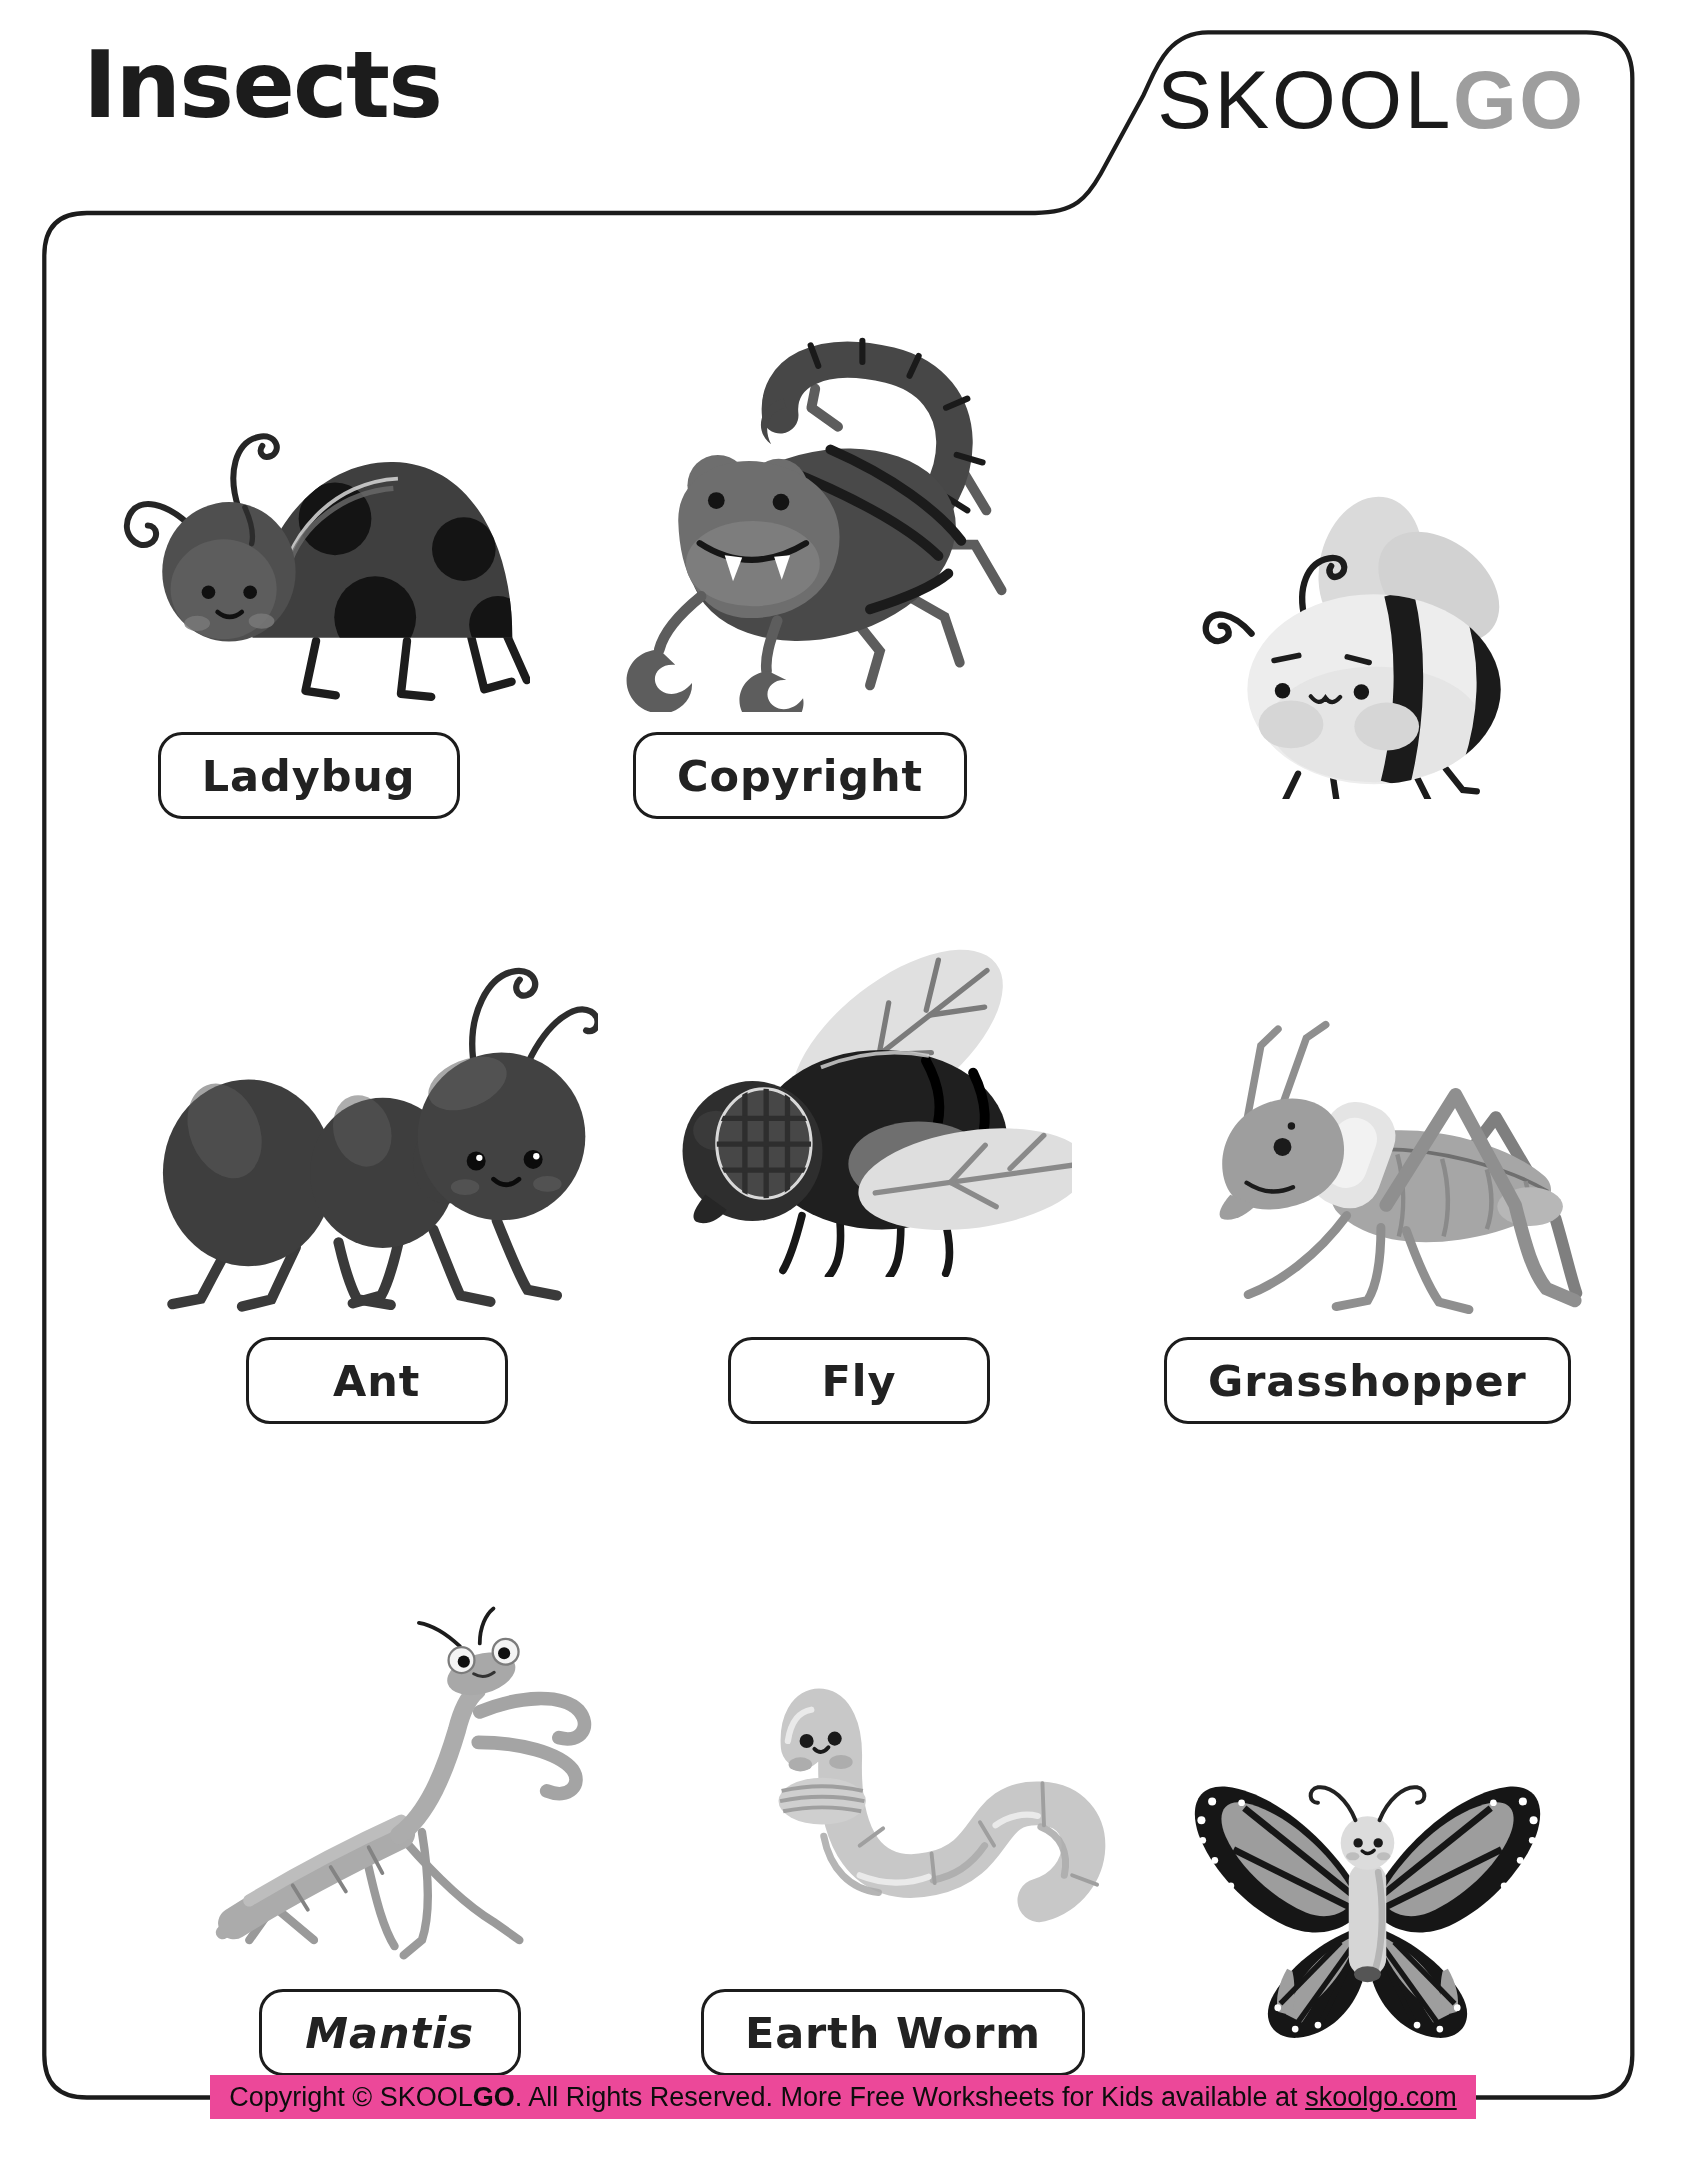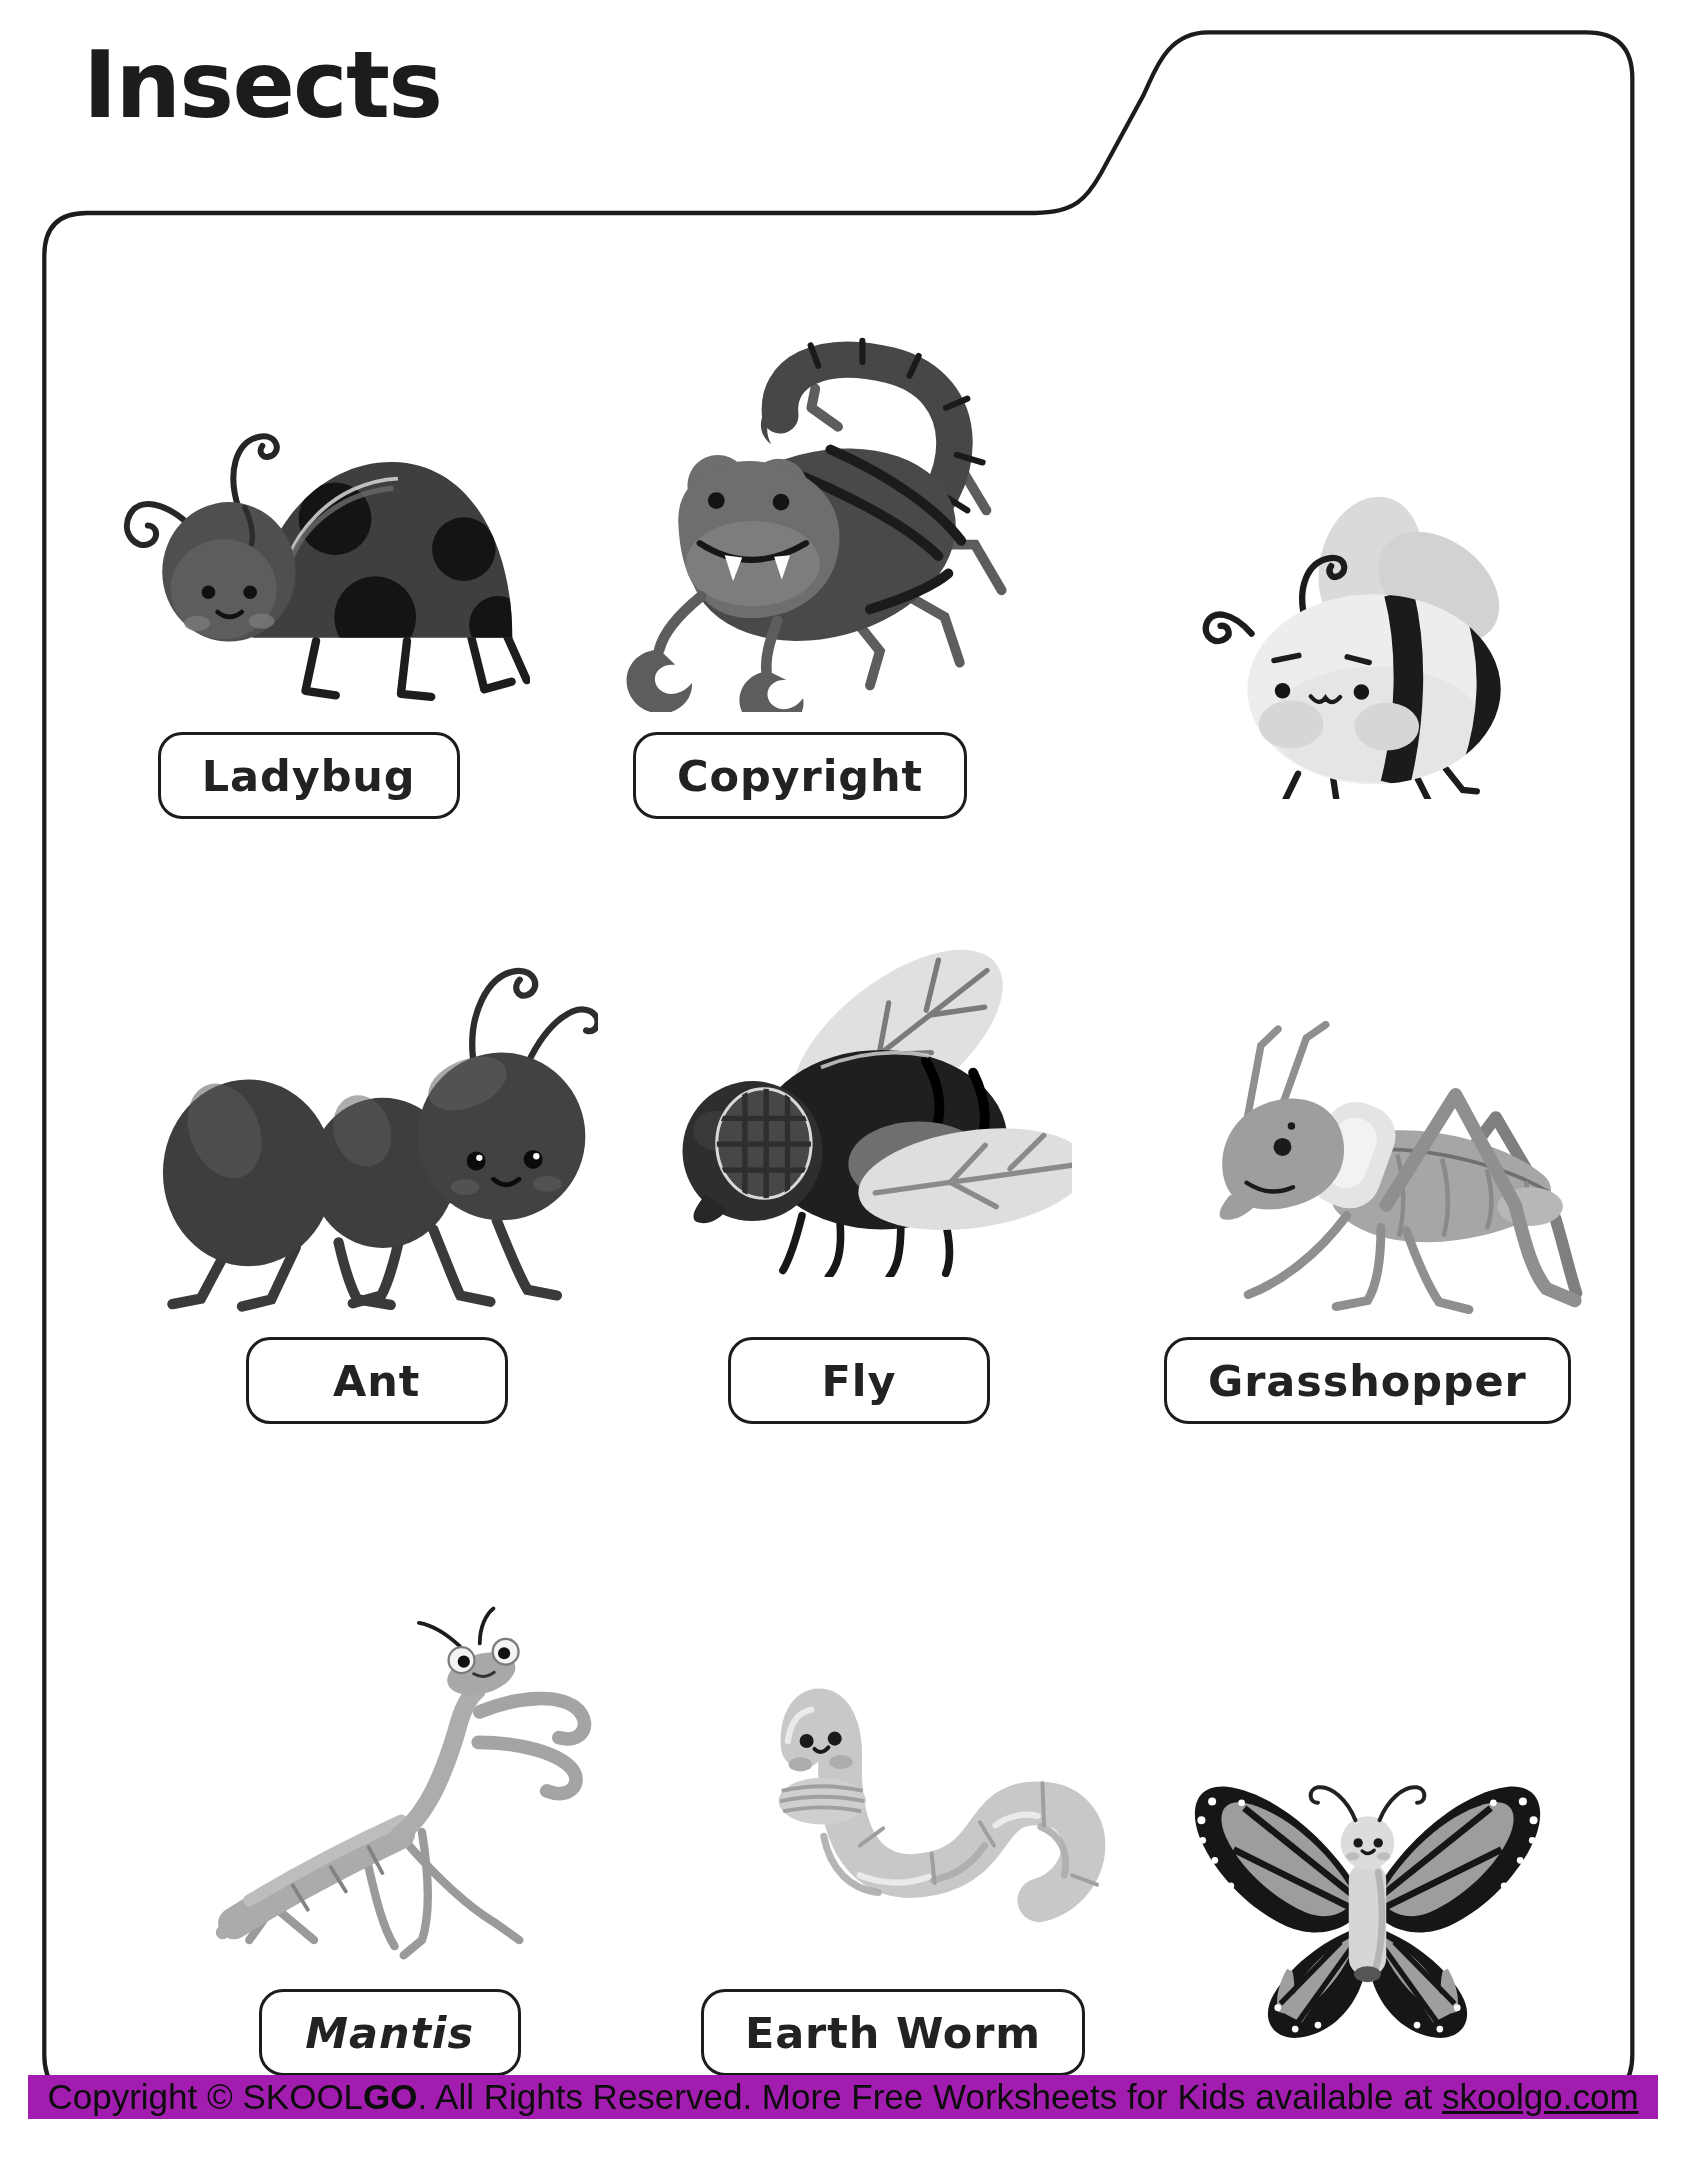--- a/index.html
+++ b/index.html
@@ -55,24 +55,24 @@
     font-size:43px;font-weight:700;color:#222;
     text-align:center;letter-spacing:0.9px;
     white-space:nowrap;
   }
   
   .footer{
     position:absolute;left:0;top:2075px;width:100%;
     text-align:center;line-height:44px;
   }
   .footer .inner{
-    display:inline-block;background:#a21caf;
+    display:inline-block;background:#ec4899;
     padding:0 19px;
     font-family:"Liberation Sans",sans-serif;
-    font-size:35px;color:#0d0d0d;
+    font-size:27px;color:#0d0d0d;
   }
   .footer .brand2{font-weight:700;}
   .footer .link{text-decoration:underline;color:#0d0d0d;}
 </style>
 </head>
 <body>
 
 <div class="page">
 
   <h1 class="title">Insects</h1>
@@ -86,20 +86,23 @@
              L 1862 38
              Q 1916 38 1916 92
              L 1916 2412
              Q 1916 2462 1866 2462
              L 102 2462
              Q 52 2462 52 2412
              L 52 300
              Q 52 250 102 250 Z" fill="#ffffff" stroke="#1c1c1c" stroke-width="5" stroke-linejoin="round"></path>
   </svg>
 
+  <div class="logo">
+    <span class="part1">SKOOL</span><span class="part2">GO</span>
+  </div>
 
   <div class="grid">
 
     <figure class="cell cell-ladybug">
       <svg class="illu" width="443" height="341" viewBox="0 0 560 450">
         <defs>
             <clipPath id="lb-dome">
               <path d="M206 352 C206 210 296 118 392 120 C492 122 549 225 549 352 Z"></path>
             </clipPath>
           </defs>

